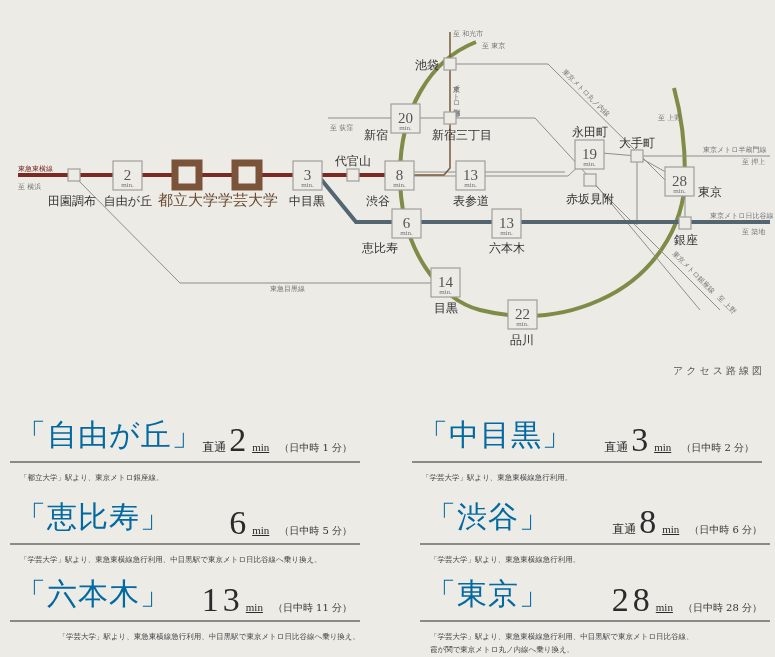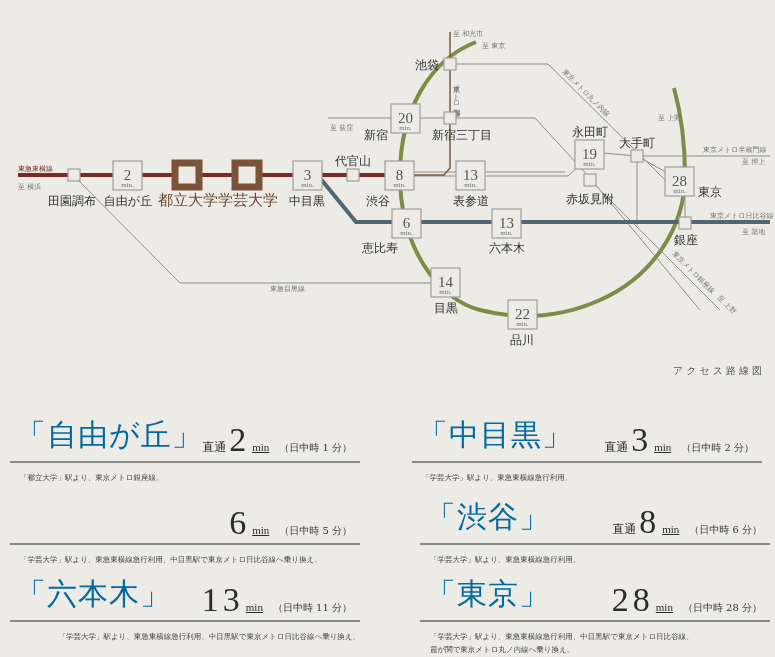--- a/index.html
+++ b/index.html
@@ -178,20 +178,21 @@
       <span class="unit">min</span>
       <span class="daytime">（日中時 2 分）</span>
     </span>
   </div>
   <div class="rule"></div>
   <div class="note">「学芸大学」駅より、東急東横線急行利用。</div>
 </div>
 
 <div class="entry" style="left:10px; top:506px;">
   <div class="row">
+    <span class="name">「恵比寿」</span>
     <span class="time">
       <span class="direct"></span>
       <span class="num">6</span>
       <span class="unit">min</span>
       <span class="daytime">（日中時 5 分）</span>
     </span>
   </div>
   <div class="rule"></div>
   <div class="note">「学芸大学」駅より、東急東横線急行利用、中目黒駅で東京メトロ日比谷線へ乗り換え。</div>
 </div>

